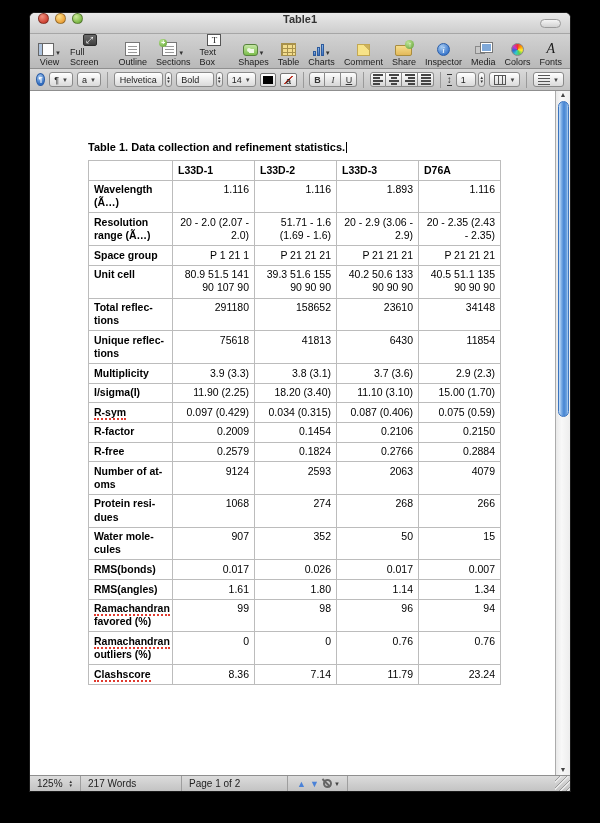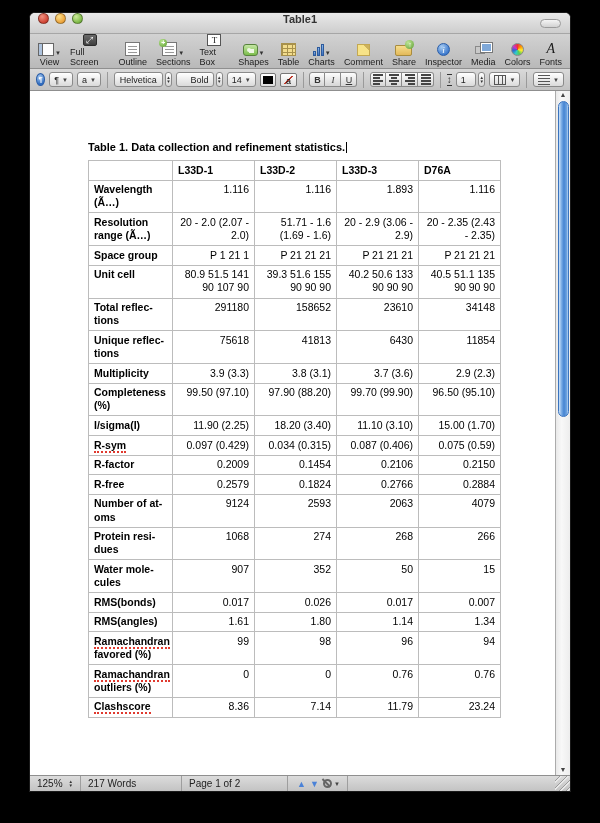--- a/index.html
+++ b/index.html
@@ -282,21 +282,21 @@
         <span class="dd">▼</span>
       </span>
     <span class="fdiv"></span>
     <span class="fcombo" style="width:70px;justify-content:center">
         <span>Helvetica</span>
       </span>
     <span class="stepper">
         <span>▲</span>
         <span>▼</span>
       </span>
-    <span class="fcombo" style="width:52px;justify-content:flex-end">
+    <span class="fcombo" style="width:52px;justify-content:flex-start">
         <span>Bold</span>
       </span>
     <span class="stepper">
         <span>▲</span>
         <span>▼</span>
       </span>
     <span class="fcombo" style="width:30px;justify-content:space-between">
         <span>14</span>
         <span class="dd">▼</span>
       </span>
@@ -433,28 +433,20 @@
               <td>11854</td>
             </tr>
             <tr>
               <th>Multiplicity</th>
               <td>3.9 (3.3)</td>
               <td>3.8 (3.1)</td>
               <td>3.7 (3.6)</td>
               <td>2.9 (2.3)</td>
             </tr>
             <tr>
-              <th>Completeness
-(%)</th>
-              <td>99.50 (97.10)</td>
-              <td>97.90 (88.20)</td>
-              <td>99.70 (99.90)</td>
-              <td>96.50 (95.10)</td>
-            </tr>
-            <tr>
               <th>I/sigma(I)</th>
               <td>11.90 (2.25)</td>
               <td>18.20 (3.40)</td>
               <td>11.10 (3.10)</td>
               <td>15.00 (1.70)</td>
             </tr>
             <tr>
               <th><span class="sp">R-sym</span></th>
               <td>0.097 (0.429)</td>
               <td>0.034 (0.315)</td>

